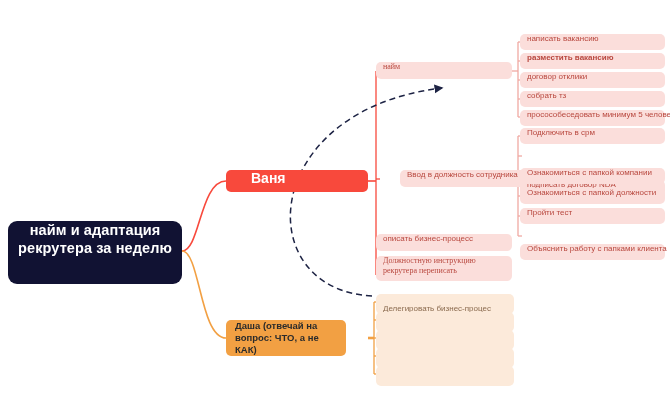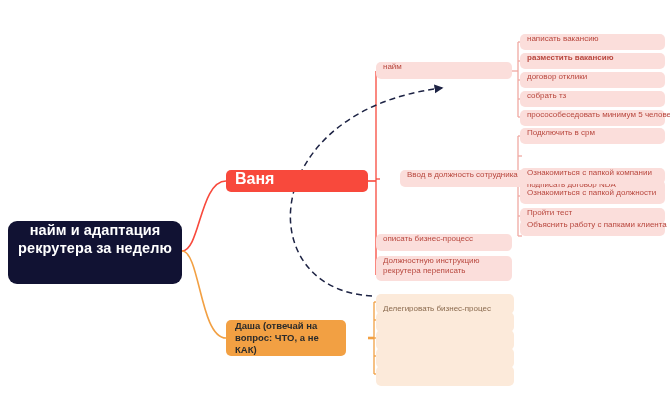--- a/index.html
+++ b/index.html
@@ -22,21 +22,21 @@
   .root .txt{
     color:#ffffff;font-weight:bold;font-size:14.5px;line-height:18px;
     text-align:center;letter-spacing:.1px;
   }
 
   
   .n-vanya{
     left:226px;top:170px;width:142px;height:22px;
     background:#F8493C;border-radius:5px;padding:0 9px;
   }
-  .n-vanya .txt{color:#ffffff;font-weight:bold;font-size:16px;}
+  .n-vanya .txt{color:#ffffff;font-weight:bold;font-size:14px;margin-left:16px;}
 
   
   .n-dasha{
     left:226px;top:320px;width:120px;height:36px;
     background:#F2A043;border-radius:5px;padding:0 9px;
   }
   .n-dasha .txt{color:#2b2b2b;font-weight:bold;font-size:9.5px;line-height:12px;}
 
   
   .p2{
@@ -112,30 +112,30 @@
   </svg>
 
   <div class="node root">
     <span class="txt">найм и адаптация рекрутера за неделю</span>
   </div>
 
   <div class="node n-vanya">
     <span class="txt">Ваня</span>
   </div>
 
-  <div class="node p2" style="top:62px;">
+  <div class="node p2" style="top:62px;font-family:Liberation Serif, serif;">
     <span class="txt">найм</span>
   </div>
   <div class="node p2" style="top:170px;margin-left:24px;">
     <span class="txt">Ввод в должность сотрудника</span>
   </div>
   <div class="node p2" style="top:234px;">
     <span class="txt">описать бизнес-процесс</span>
   </div>
-  <div class="node p2 tall" style="top:256px;">
+  <div class="node p2 tall" style="top:256px;font-family:Liberation Serif, serif;">
     <span class="txt">Должностную инструкцию рекрутера переписать</span>
   </div>
 
   <div class="node p3" style="top:34px;">
     <span class="txt">написать вакансию</span>
   </div>
   <div class="node p3" style="top:53px;font-weight:bold;">
     <span class="txt">разместить вакансию</span>
   </div>
   <div class="node p3" style="top:72px;">
@@ -156,21 +156,21 @@
   </div>
   <div class="node p3" style="top:168px;">
     <span class="txt">Ознакомиться с папкой компании</span>
   </div>
   <div class="node p3" style="top:188px;">
     <span class="txt">Ознакомиться с папкой должности</span>
   </div>
   <div class="node p3" style="top:208px;">
     <span class="txt">Пройти тест</span>
   </div>
-  <div class="node p3" style="top:220px;">
+  <div class="node p3" style="top:244px;">
     <span class="txt">Объяснить работу с папками клиента</span>
   </div>
 
   <div class="node n-dasha">
     <span class="txt">Даша (отвечай на вопрос: ЧТО, а не КАК)</span>
   </div>
 
   <div class="node o3" style="top:294px;">
     <span class="txt">Делегировать бизнес-процес</span>
   </div>

